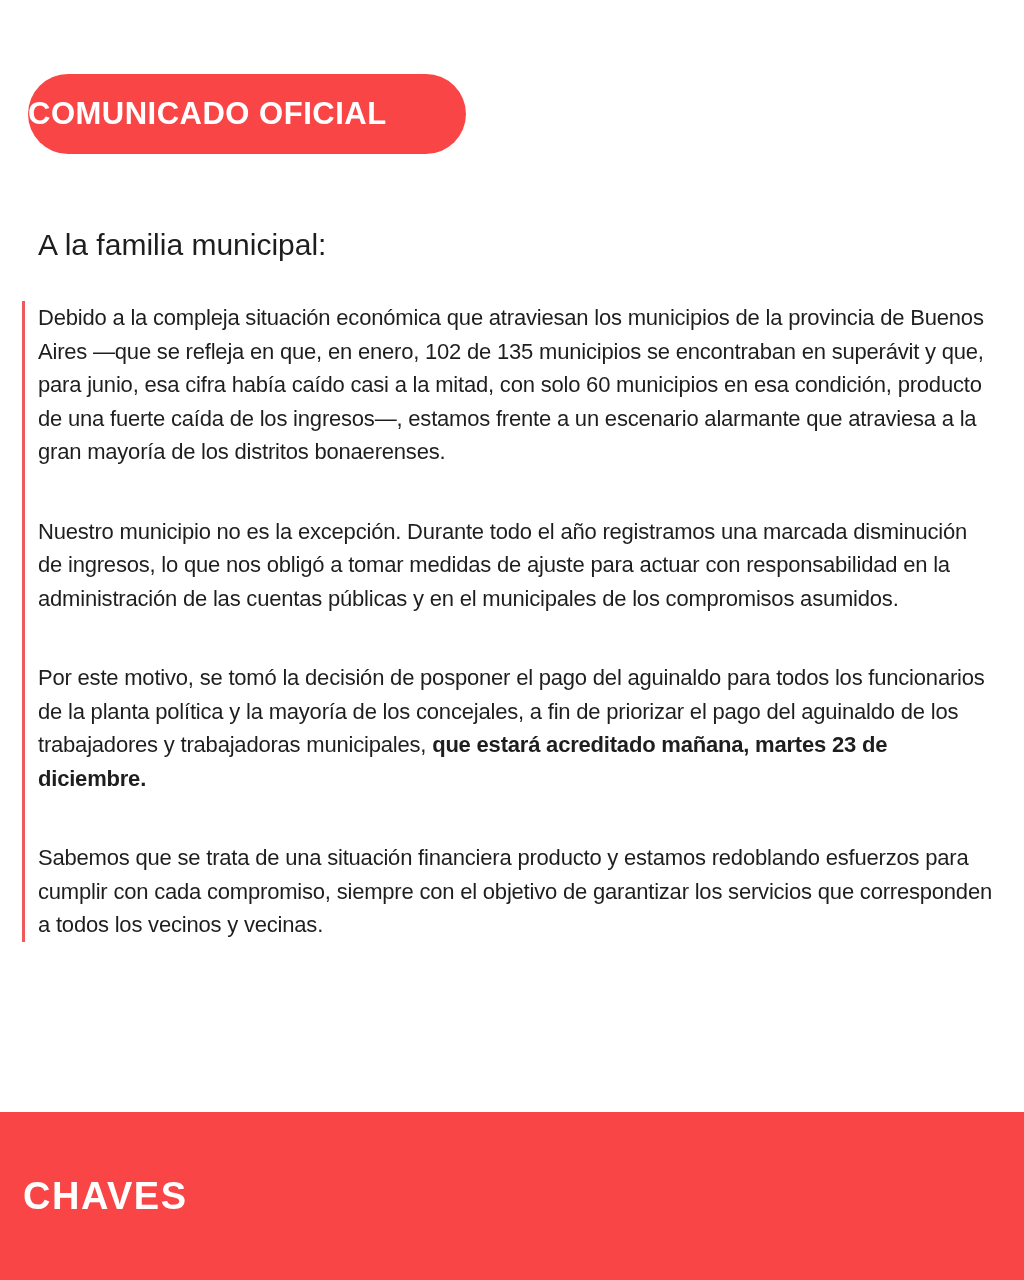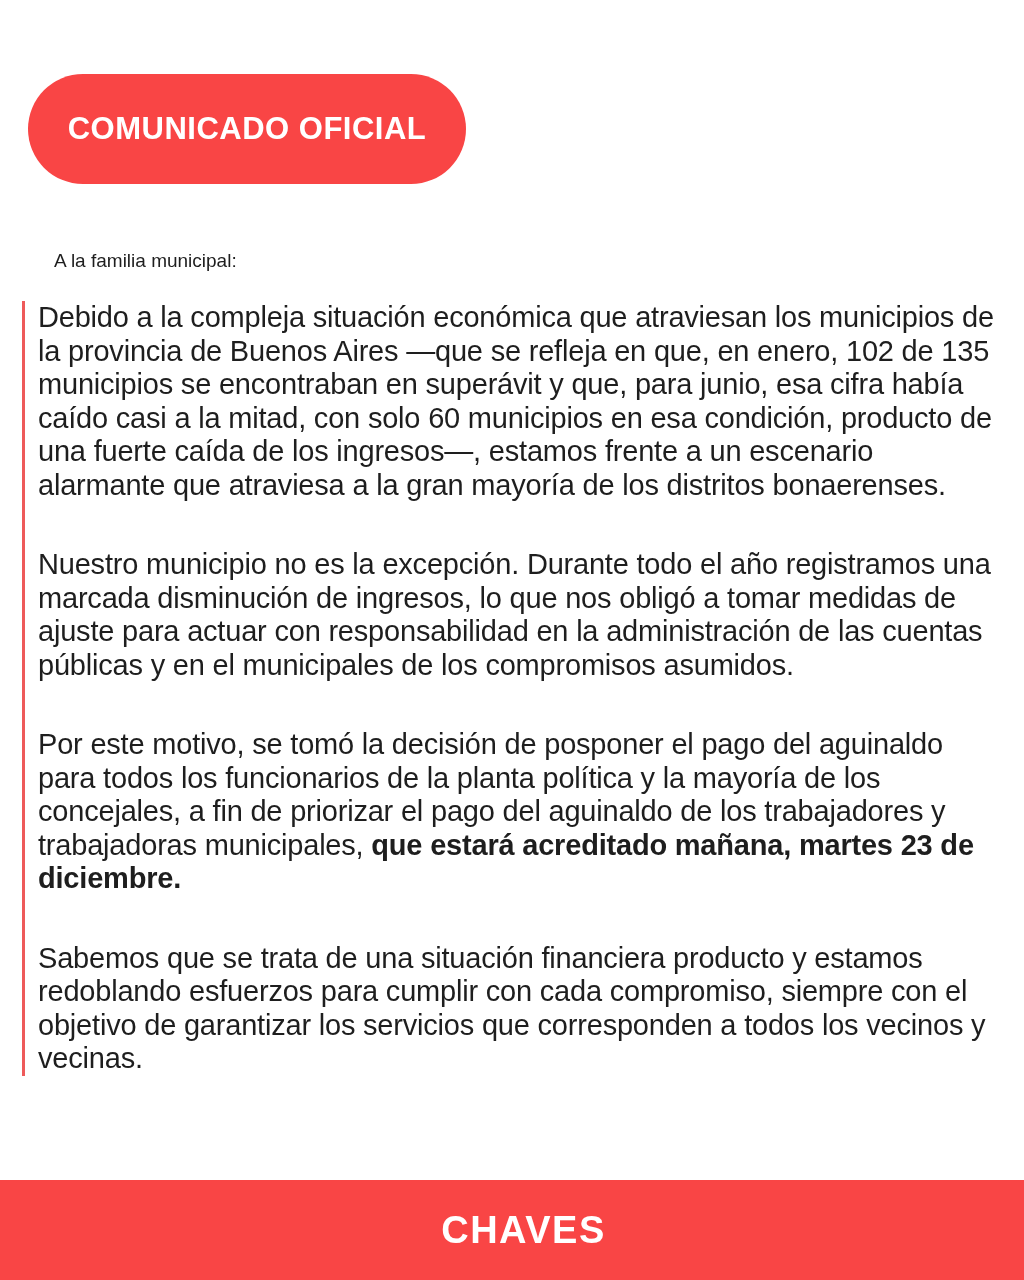--- a/index.html
+++ b/index.html
@@ -19,69 +19,68 @@
     font-family: "Liberation Sans", sans-serif;
     color: var(--text-dark);
     position: relative;
     overflow: hidden;
   }
   .badge {
     position: absolute;
     left: 28px;
     top: 74px;
     width: 438px;
-    height: 110px;
+    height: 80px;
     background: var(--accent-red);
     border-radius: 56px;
     display: flex;
     align-items: center;
-    justify-content: center;
   }
   .badge-label {
     color: var(--badge-text);
     font-weight: bold;
     font-size: 31px;
     letter-spacing: 0.5px;
     white-space: nowrap;
   }
   .salutation {
     position: absolute;
     left: 38px;
     top: 228px;
-    font-size: 19px;
+    font-size: 30px;
     line-height: 34px;
-    margin: 16px;
+    margin: 0;
   }
   .body-block {
     position: absolute;
     left: 22px;
     top: 301px;
     width: 976px;
     border-left: 3px solid var(--rule-red);
     padding-left: 13px;
   }
   .body-paragraph {
     margin: 0 0 46px 0;
-    font-size: 29px;
+    font-size: 22px;
     line-height: 33.5px;
     letter-spacing: -0.2px;
     max-width: 956px;
   }
   .body-paragraph:last-child { margin-bottom: 0; }
   .body-paragraph .bold { font-weight: bold; }
   .footer-bar {
     position: absolute;
     left: 0;
     bottom: 0;
     width: 1024px;
-    height: 100px;
+    height: 168px;
     background: var(--accent-red);
     display: flex;
     align-items: center;
-    justify-content: center;
+    justify-content: flex-start;
     gap: 14px;
     padding-left: 23px;
   }
   .brand-primary {
     color: #FFFFFF;
     font-weight: bold;
     font-size: 38px;
     letter-spacing: 1.5px;
     white-space: nowrap;
   }

